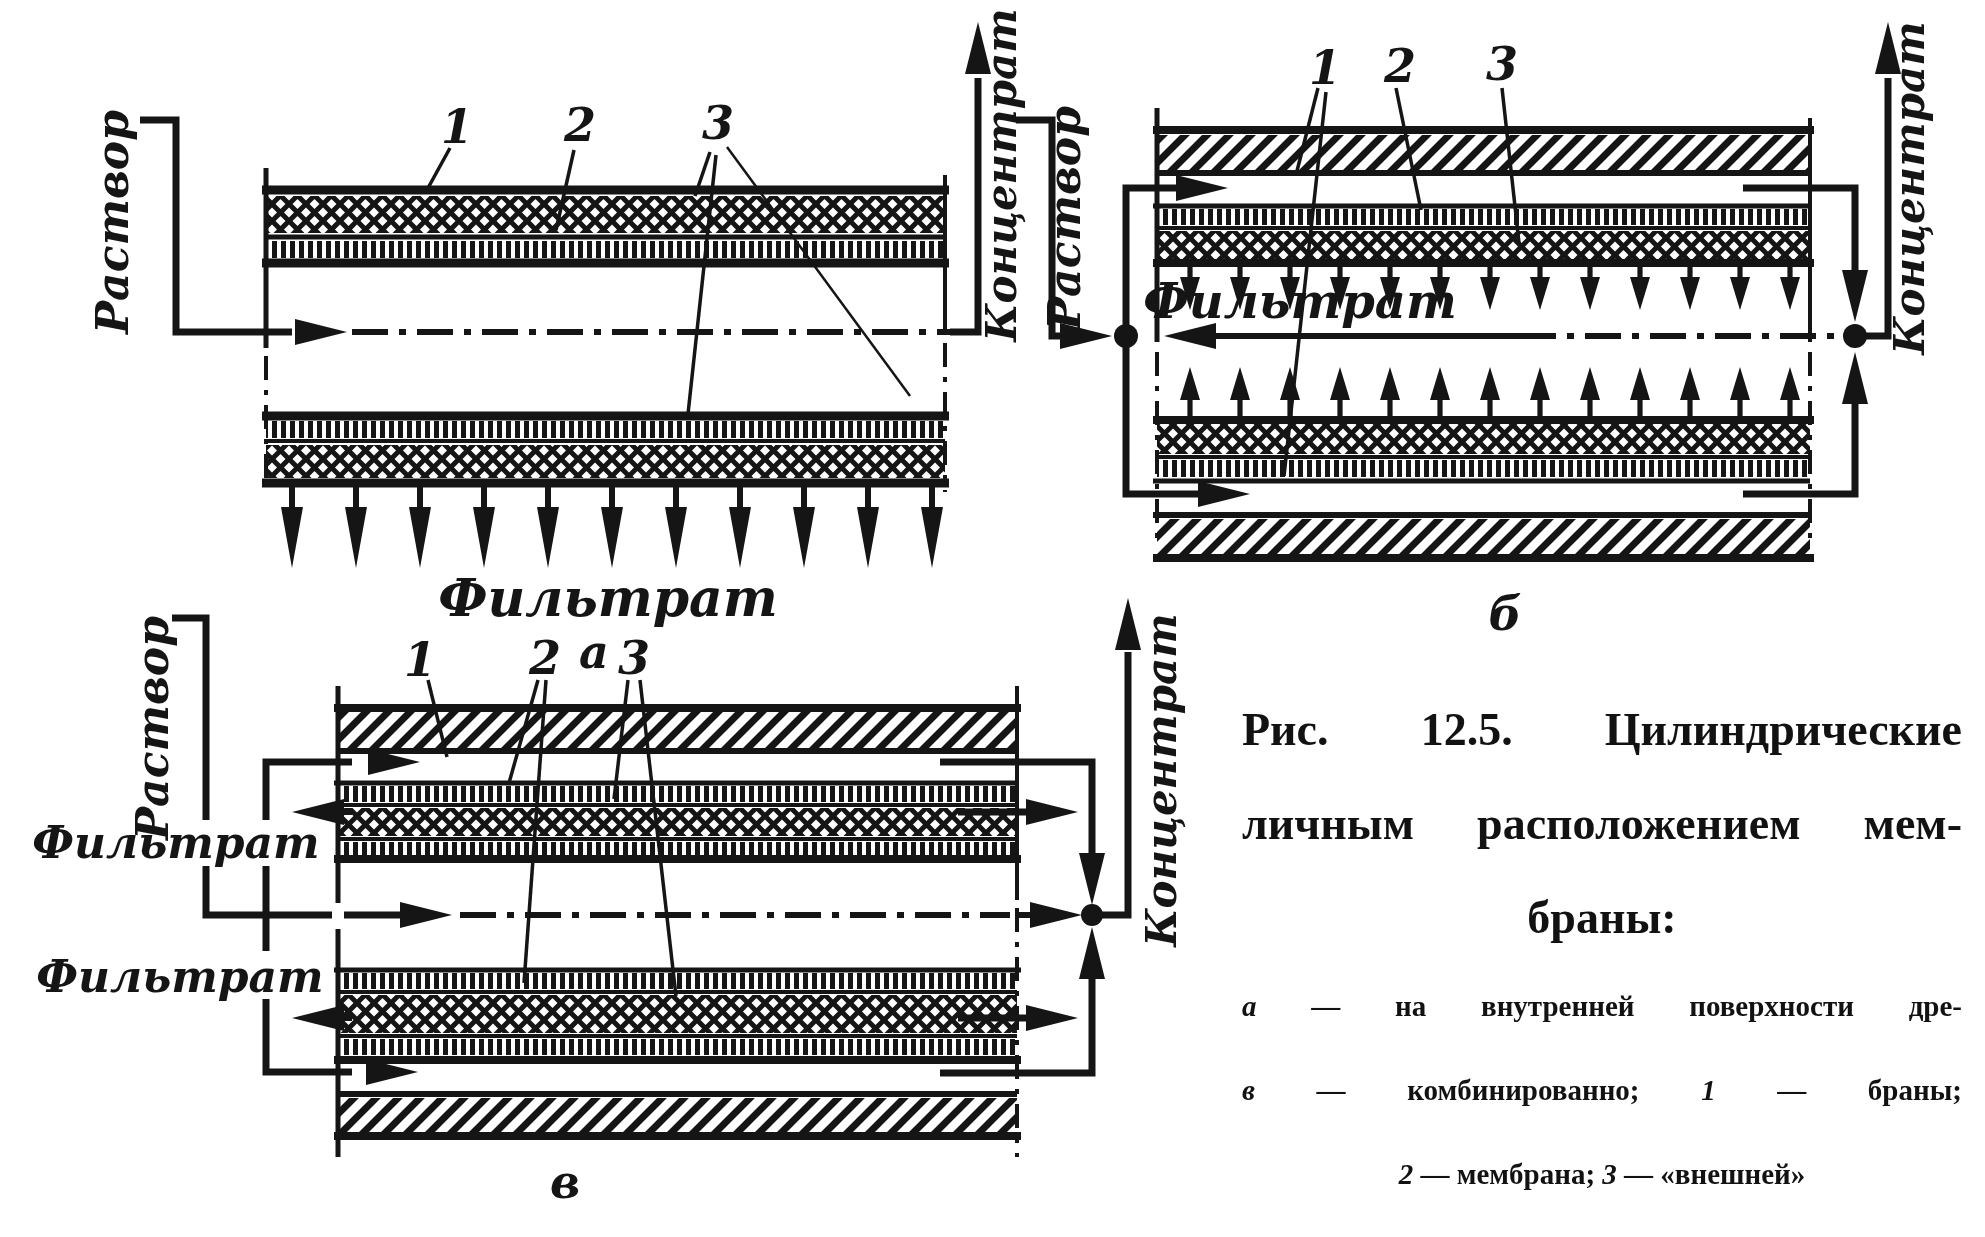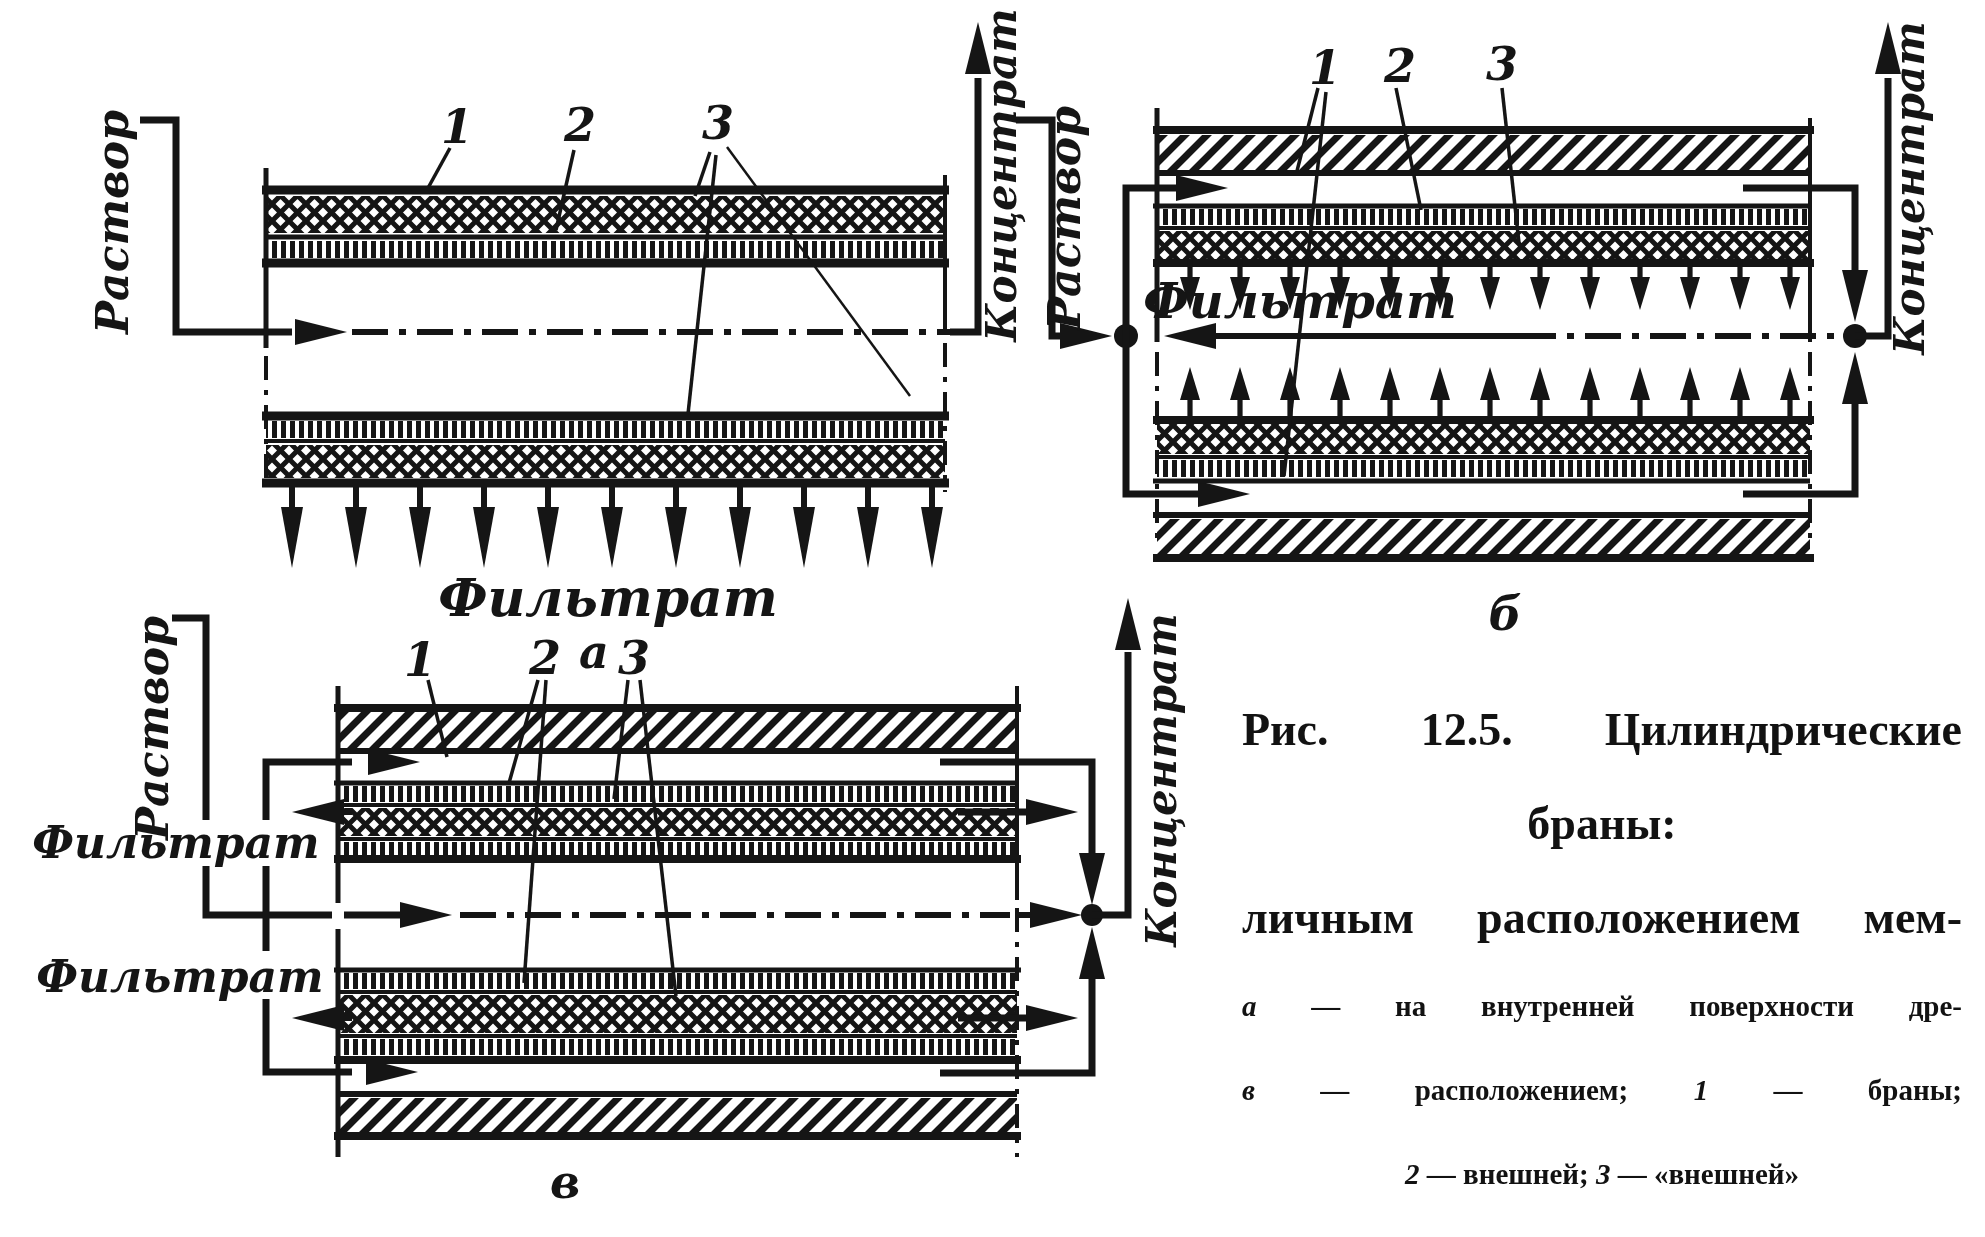--- a/index.html
+++ b/index.html
@@ -283,19 +283,19 @@
       <text transform="translate(1176,780) rotate(-90)" font-size="42" text-anchor="middle">Концентрат</text>
       <text x="176" y="858" font-size="44" text-anchor="middle">Фильтрат</text>
       <text x="180" y="992" font-size="44" text-anchor="middle">Фильтрат</text>
       <text x="565" y="1198" font-size="46" text-anchor="middle">в</text>
     </g>
   </g>
 </svg>
 
 <div class="caption">
       <div class="cap-line"><span>Рис. 12.5. Цилиндрические</span></div>
+      <div class="cap-line"><span>личным расположением мем-</span></div>
       <div class="cap-line center"><span>браны:</span></div>
-      <div class="cap-line"><span>личным расположением мем-</span></div>
       <div class="cap-line small"><span class="it">а</span><span> — на внутренней поверхности дре-</span></div>
-      <div class="cap-line small"><span class="it">в</span><span> — расположением; </span><span class="it">1</span><span> — браны;</span></div>
-      <div class="cap-line center small"><span class="it">2</span><span> — внешней; </span><span class="it">3</span><span> — «внешней»</span></div>
+      <div class="cap-line small"><span class="it">в</span><span> — комбинированно; </span><span class="it">1</span><span> — браны;</span></div>
+      <div class="cap-line center small"><span class="it">2</span><span> — мембрана; </span><span class="it">3</span><span> — «внешней»</span></div>
     </div>
 </div>
 
 </body></html>

